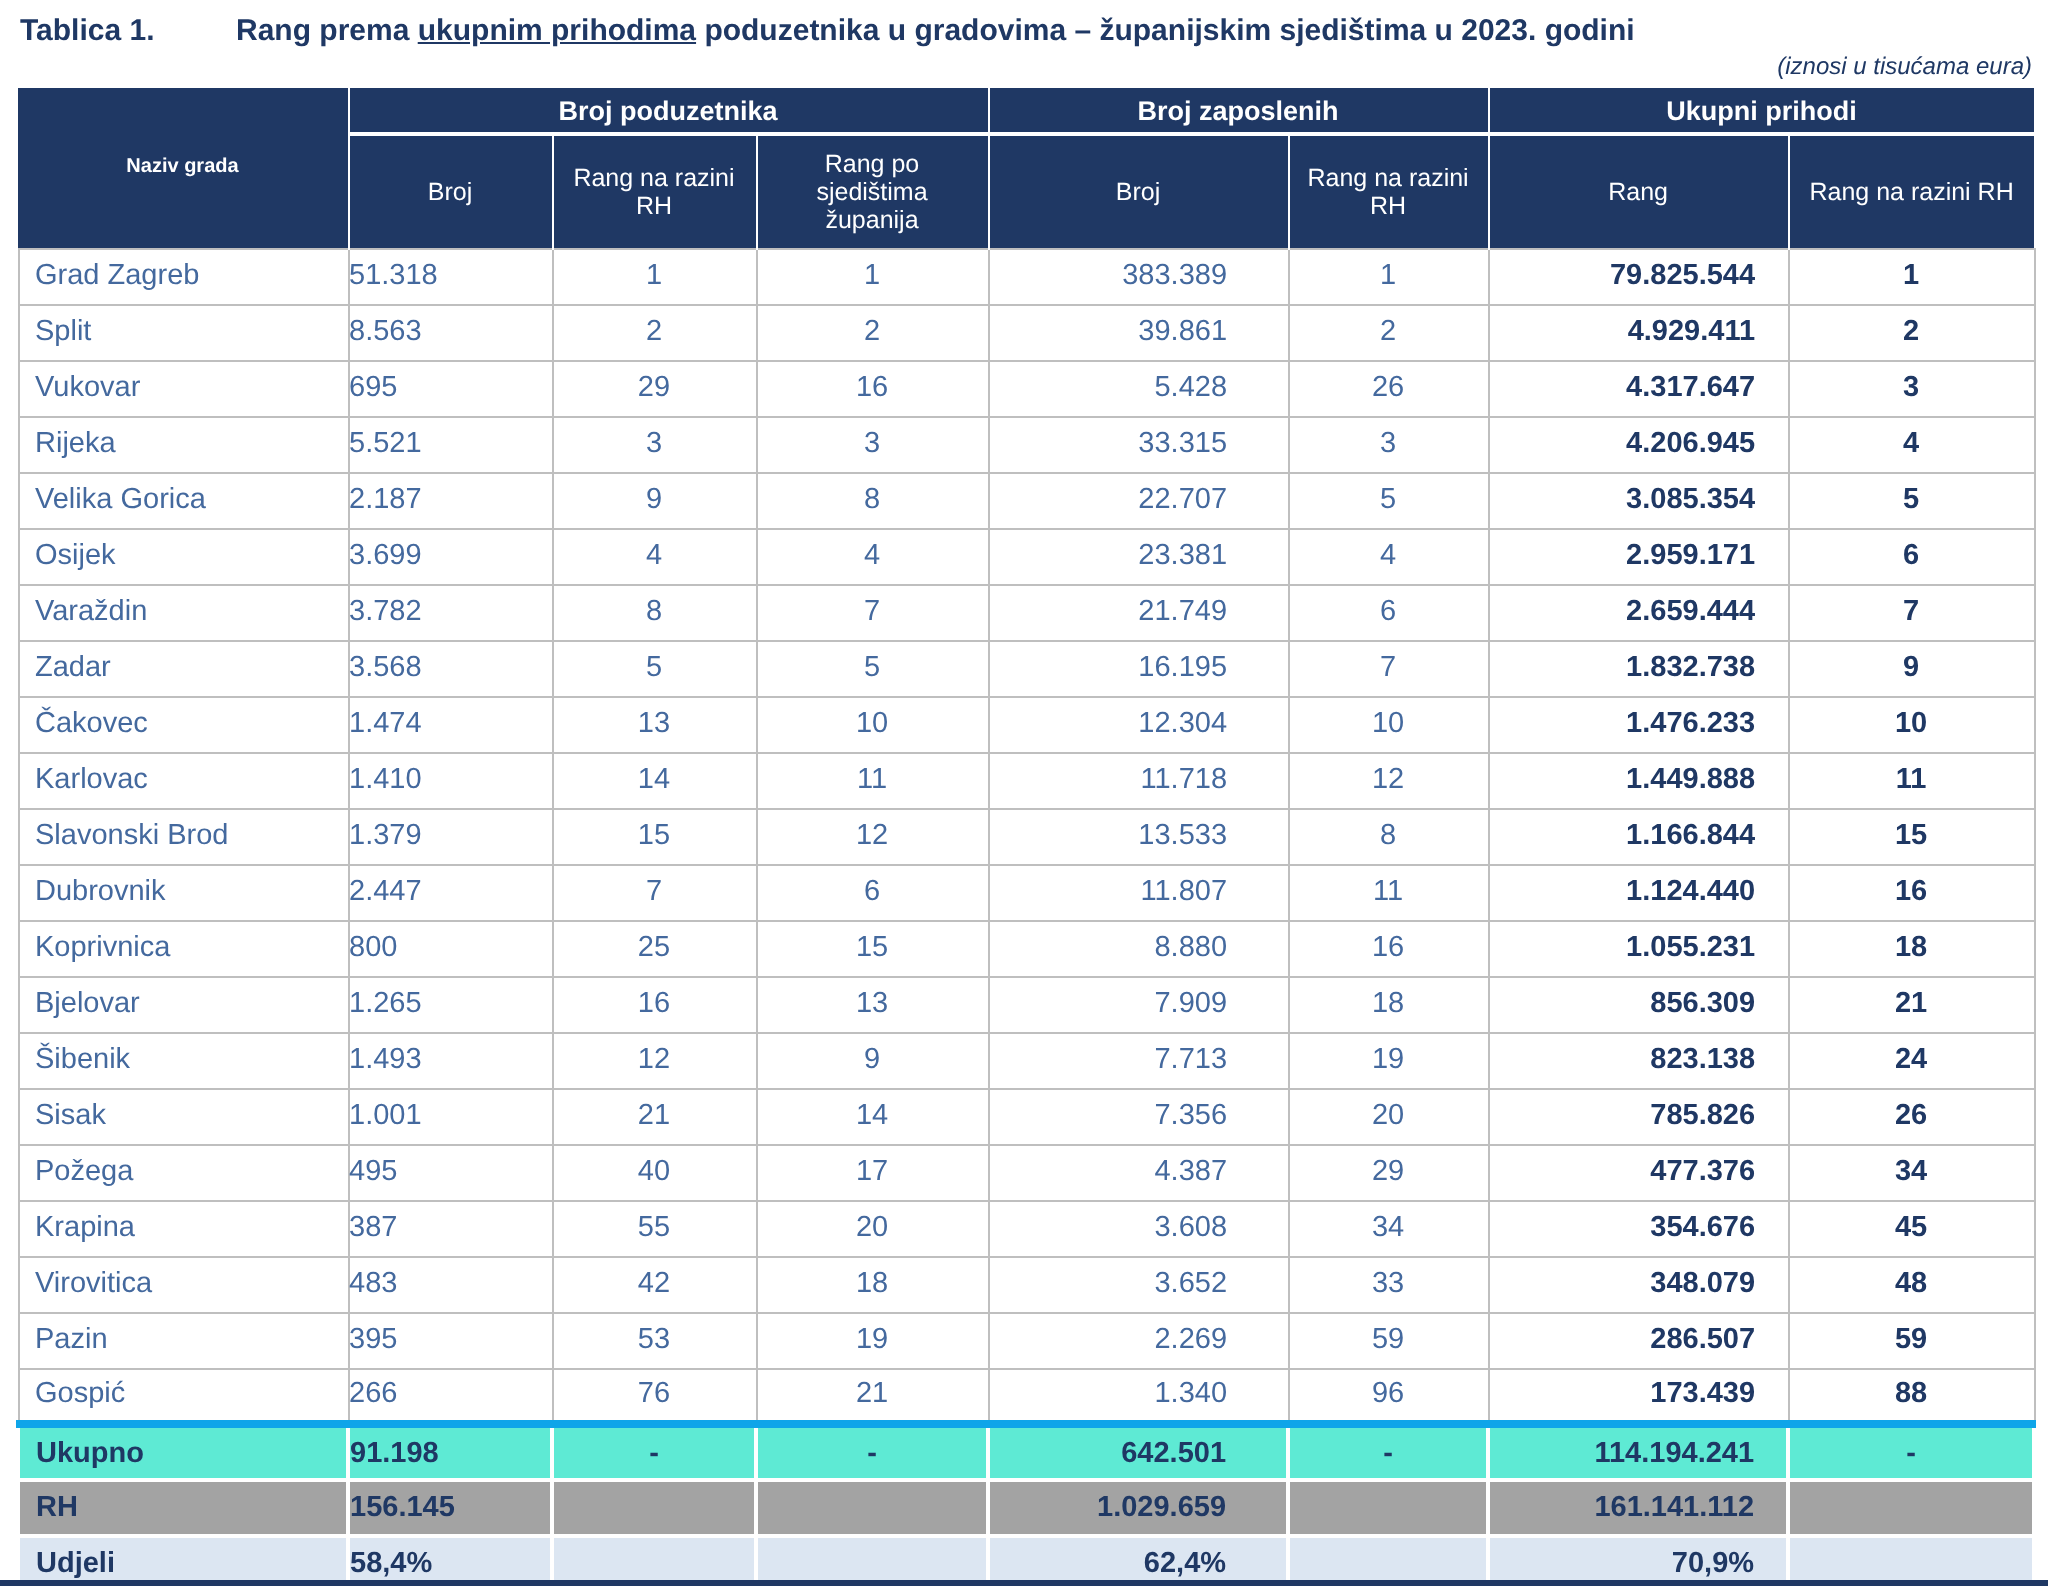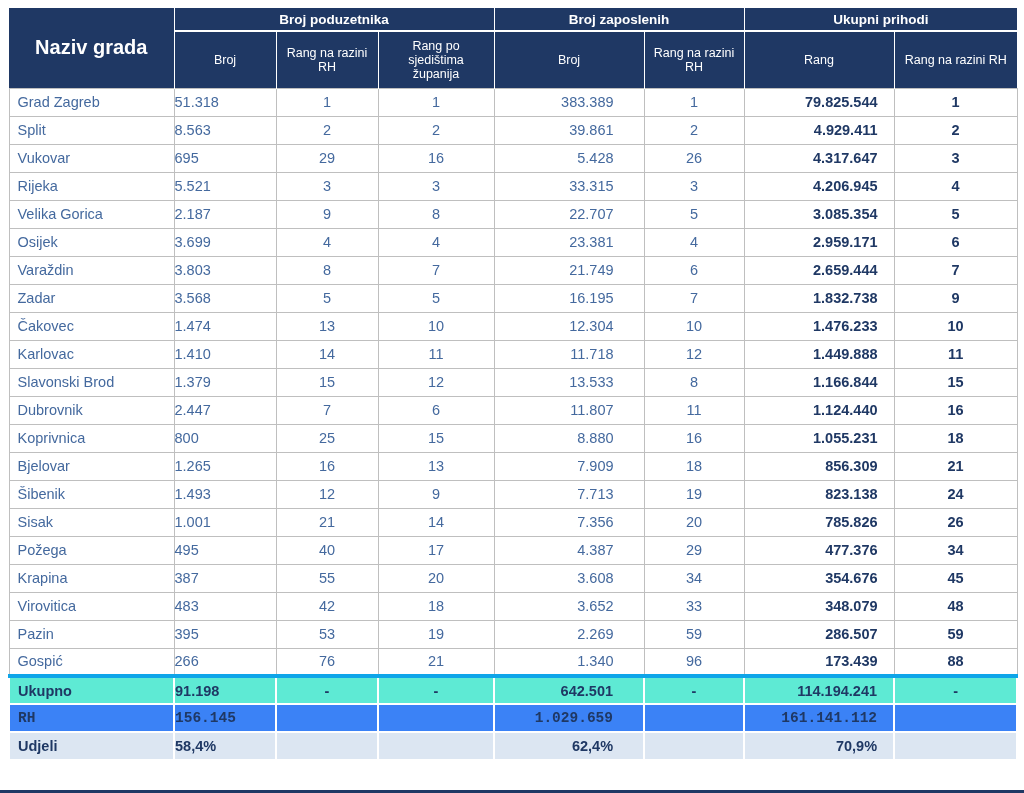--- a/index.html
+++ b/index.html
@@ -33,21 +33,21 @@
   }
   
   thead th{
     background:var(--navy);color:#FFFFFF;
     font-weight:normal;vertical-align:middle;text-align:center;
     padding:0 6px;
   }
   thead tr.group-row{height:23px;}
   thead tr.sub-row{height:57px;}
   th.th-city{
-    font-size:20px;font-weight:bold;
+    font-size:10px;font-weight:bold;
   }
   th.th-group{
     font-size:13.5px;font-weight:bold;
     border-bottom:2px solid #FFFFFF;
   }
   th.th-sub{font-size:12.5px;line-height:14px;}
   thead th + th{border-left:1px solid #FFFFFF;}
   thead tr.sub-row th:first-child{border-left:1px solid #FFFFFF;}
   
   tbody td{
@@ -61,31 +61,35 @@
   .col-rank{text-align:center;}
   .col-broj2{text-align:right;padding-right:30px;}
   .col-iznos{text-align:right;padding-right:16px;font-weight:bold;color:var(--navy);}
   .col-rankb{text-align:center;font-weight:bold;color:var(--navy);}
   
   tr.summary td{
     font-weight:bold;color:var(--navy);
     border:2px solid #FFFFFF;
   }
   tr.total td{background:#5eead4;border-top:4px solid #0ea5e9;}
-  tr.rh td{background:#3b82f6;font-family:Liberation Mono, monospace;}
+  tr.rh td{background:#a3a3a3;}
   tr.udjeli td{background:#DCE6F2;}
   .bottom-bar{
     position:absolute;left:0;bottom:0;
     width:1024px;height:3px;background:var(--navy);
   }
 </style>
 </head>
 <body>
 
 <div class="title-wrap">
+  <div class="title-row">
+    <span class="title-label">Tablica 1.</span><span class="title-text"><span>Rang prema </span><span class="underline">ukupnim prihodima</span><span> poduzetnika u gradovima – županijskim sjedištima u 2023. godini</span></span>
+  </div>
+  <div class="subtitle">(iznosi u tisućama eura)</div>
 </div>
 
 <table class="ranking">
   <colgroup>
     <col style="width:165px">
       <col style="width:102px">
       <col style="width:102px">
       <col style="width:116px">
     <col style="width:150px">
       <col style="width:100px">
@@ -165,21 +169,21 @@
         <td class="col-broj1">3.699</td>
         <td class="col-rank">4</td>
         <td class="col-rank">4</td>
         <td class="col-broj2">23.381</td>
         <td class="col-rank">4</td>
         <td class="col-iznos">2.959.171</td>
         <td class="col-rankb">6</td>
       </tr>
       <tr>
         <td class="col-city">Varaždin</td>
-        <td class="col-broj1">3.803</td>
+        <td class="col-broj1">3.782</td>
         <td class="col-rank">8</td>
         <td class="col-rank">7</td>
         <td class="col-broj2">21.749</td>
         <td class="col-rank">6</td>
         <td class="col-iznos">2.659.444</td>
         <td class="col-rankb">7</td>
       </tr>
       <tr>
         <td class="col-city">Zadar</td>
         <td class="col-broj1">3.568</td>

